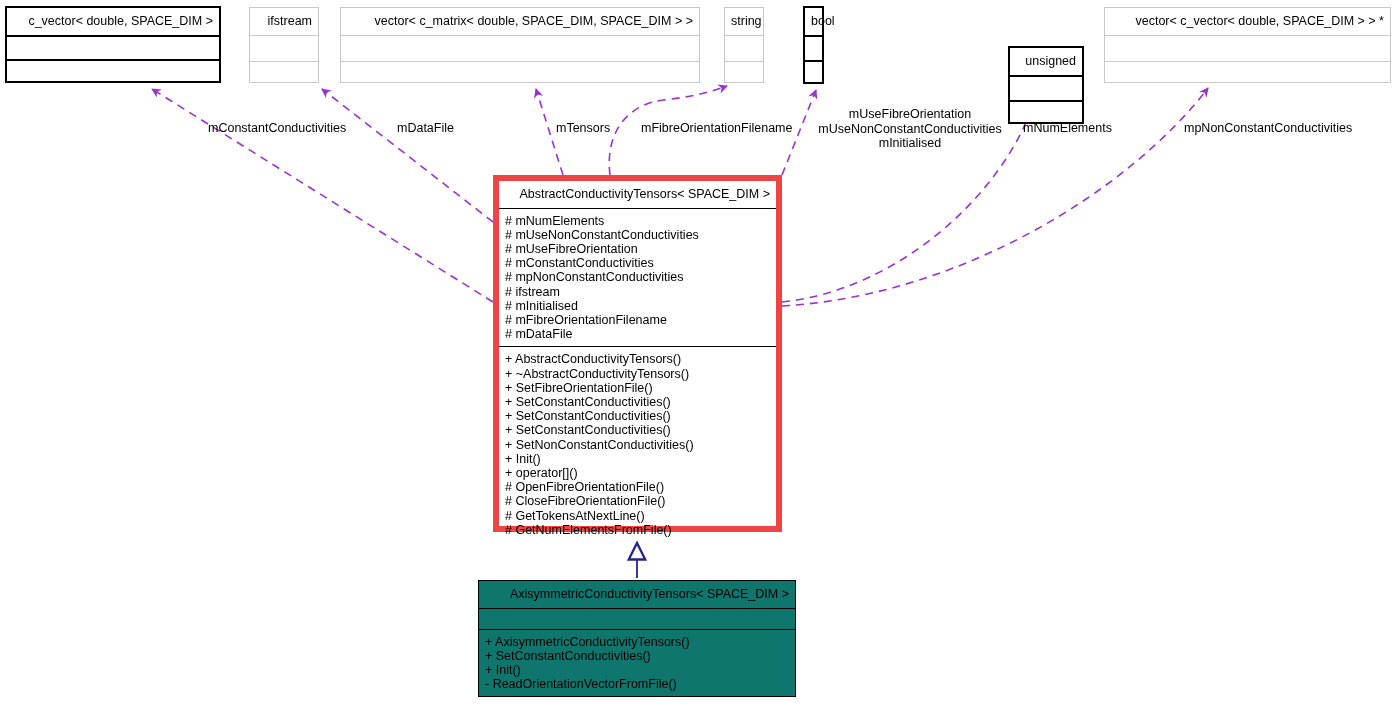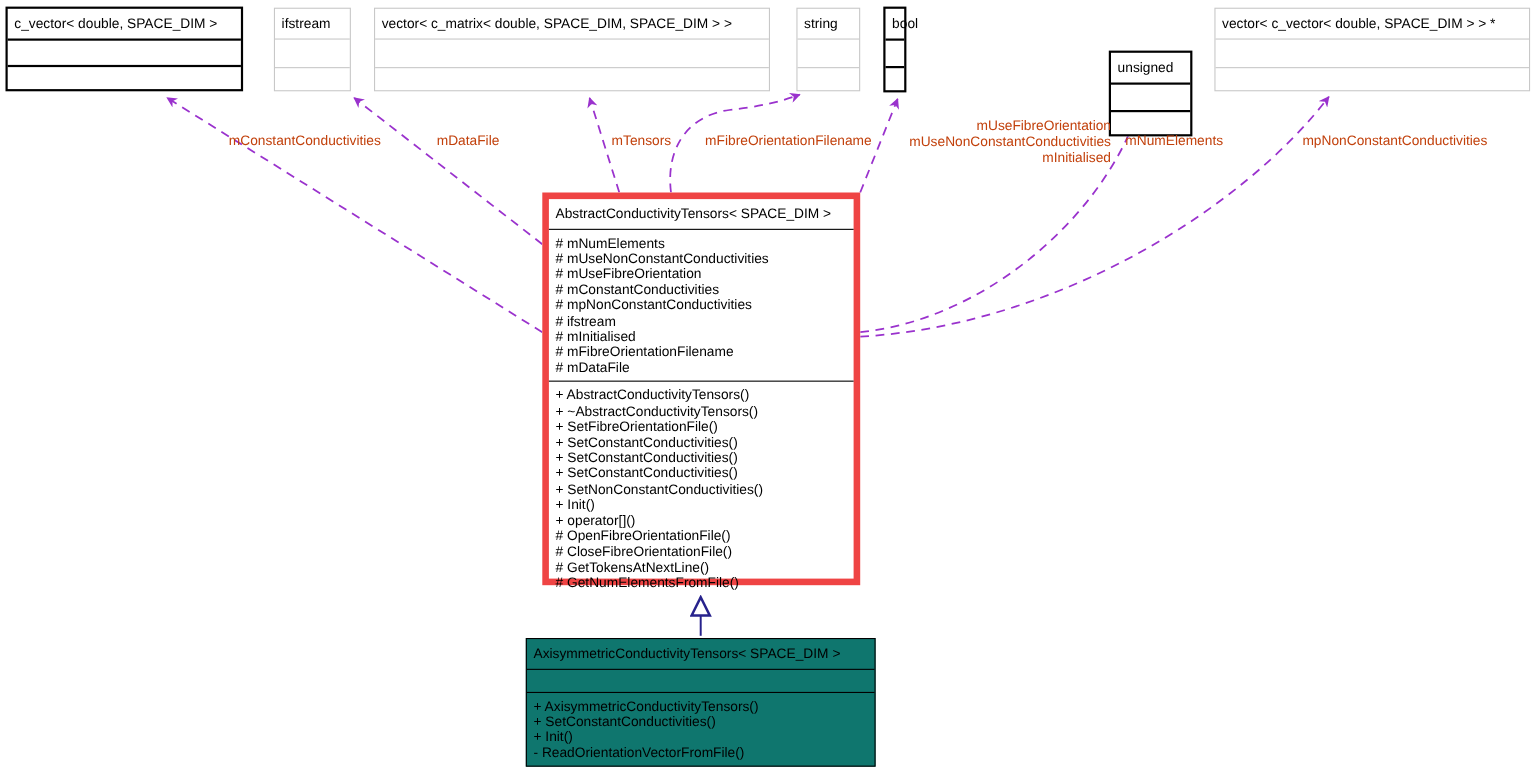--- a/index.html
+++ b/index.html
@@ -47,23 +47,23 @@
   .uml-box.derived {
     border: 1px solid #000000;
     background: #0f766e;
   }
   .uml-box.derived .row-sep {
     border-top: 1px solid #000000;
   }
   .uml-title {
     font-size: 12.5px;
     color: #000000;
-    text-align: left;
+    text-align: right;
     line-height: 1;
-    padding: 7px 18px 7px 6px;
+    padding: 7px 6px 7px 6px;
     white-space: nowrap;
   }
   .uml-compartment {
     font-size: 12.5px;
     color: #000000;
     line-height: 14.2px;
     padding: 5px 6px 5px 6px;
     text-align: left;
     white-space: nowrap;
   }
@@ -71,24 +71,24 @@
     min-height: 20px;
     padding: 0;
   }
   .uml-member {
     white-space: pre;
   }
   
   .edge-label {
     position: absolute;
     font-size: 12.5px;
-    color: #c2410c;
+    color: #000000;
     line-height: 14.5px;
     white-space: nowrap;
-    text-align: right;
+    text-align: center;
   }
   
   #edges {
     position: absolute;
     left: 0;
     top: 0;
     width: 1396px;
     height: 704px;
     pointer-events: none;
   }
@@ -136,21 +136,21 @@
     <div class="uml-compartment row-sep empty" style="height:25px;"></div>
     <div class="uml-compartment row-sep empty" style="flex:1;"></div>
   </div>
 
   <div class="uml-box thin" style="left:340px; top:7px; width:360px; height:76px;">
     <div class="uml-title">vector&lt; c_matrix&lt; double, SPACE_DIM, SPACE_DIM &gt; &gt;</div>
     <div class="uml-compartment row-sep empty" style="height:25px;"></div>
     <div class="uml-compartment row-sep empty" style="flex:1;"></div>
   </div>
 
-  <div class="uml-box thin" style="left:724px; top:7px; width:58px; height:76px;">
+  <div class="uml-box thin" style="left:724px; top:7px; width:40px; height:76px;">
     <div class="uml-title">string</div>
     <div class="uml-compartment row-sep empty" style="height:25px;"></div>
     <div class="uml-compartment row-sep empty" style="flex:1;"></div>
   </div>
 
   <div class="uml-box thick" style="left:803px; top:6px; width:21px; height:78px;">
     <div class="uml-title">bool</div>
     <div class="uml-compartment row-sep empty" style="height:25px;"></div>
     <div class="uml-compartment row-sep empty" style="flex:1;"></div>
   </div>

